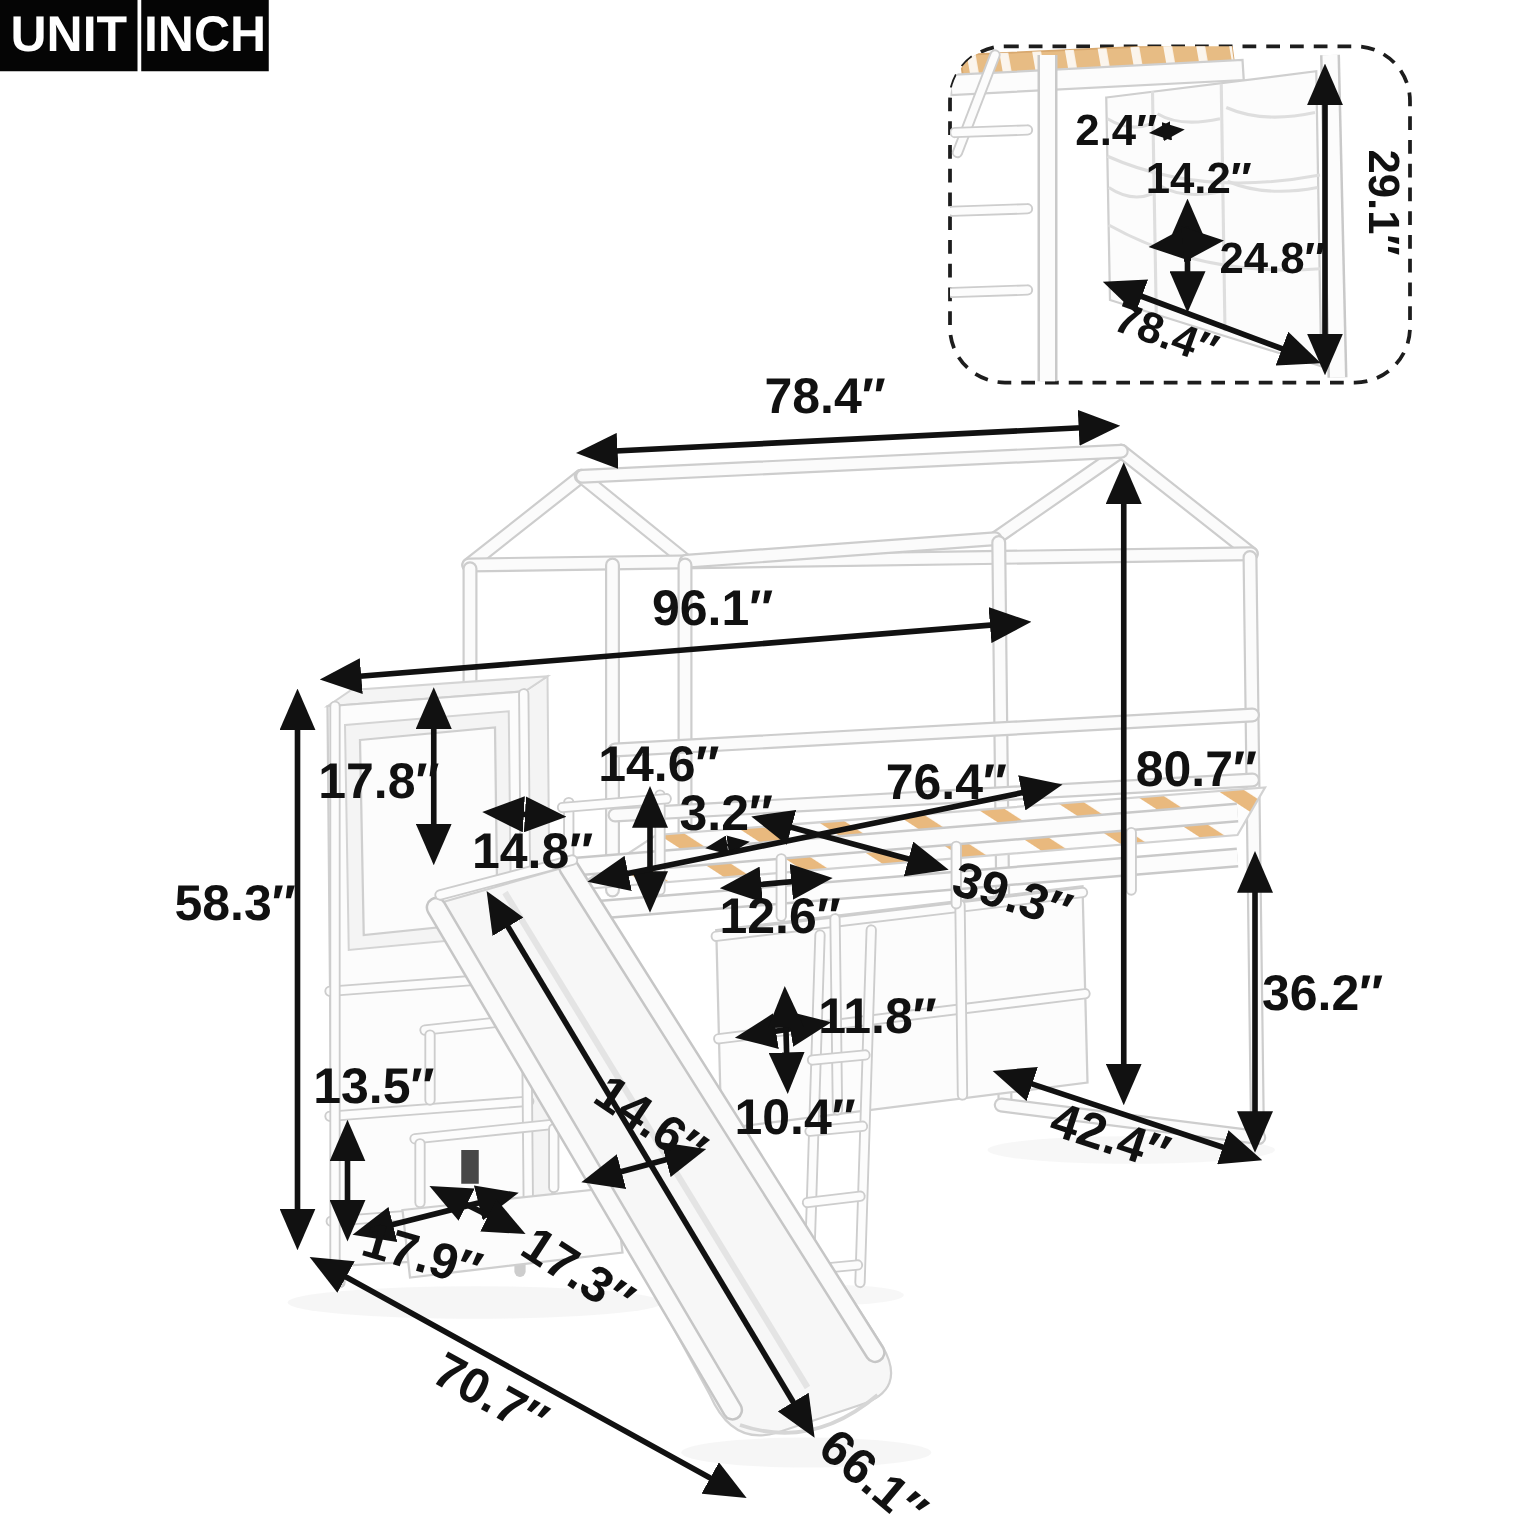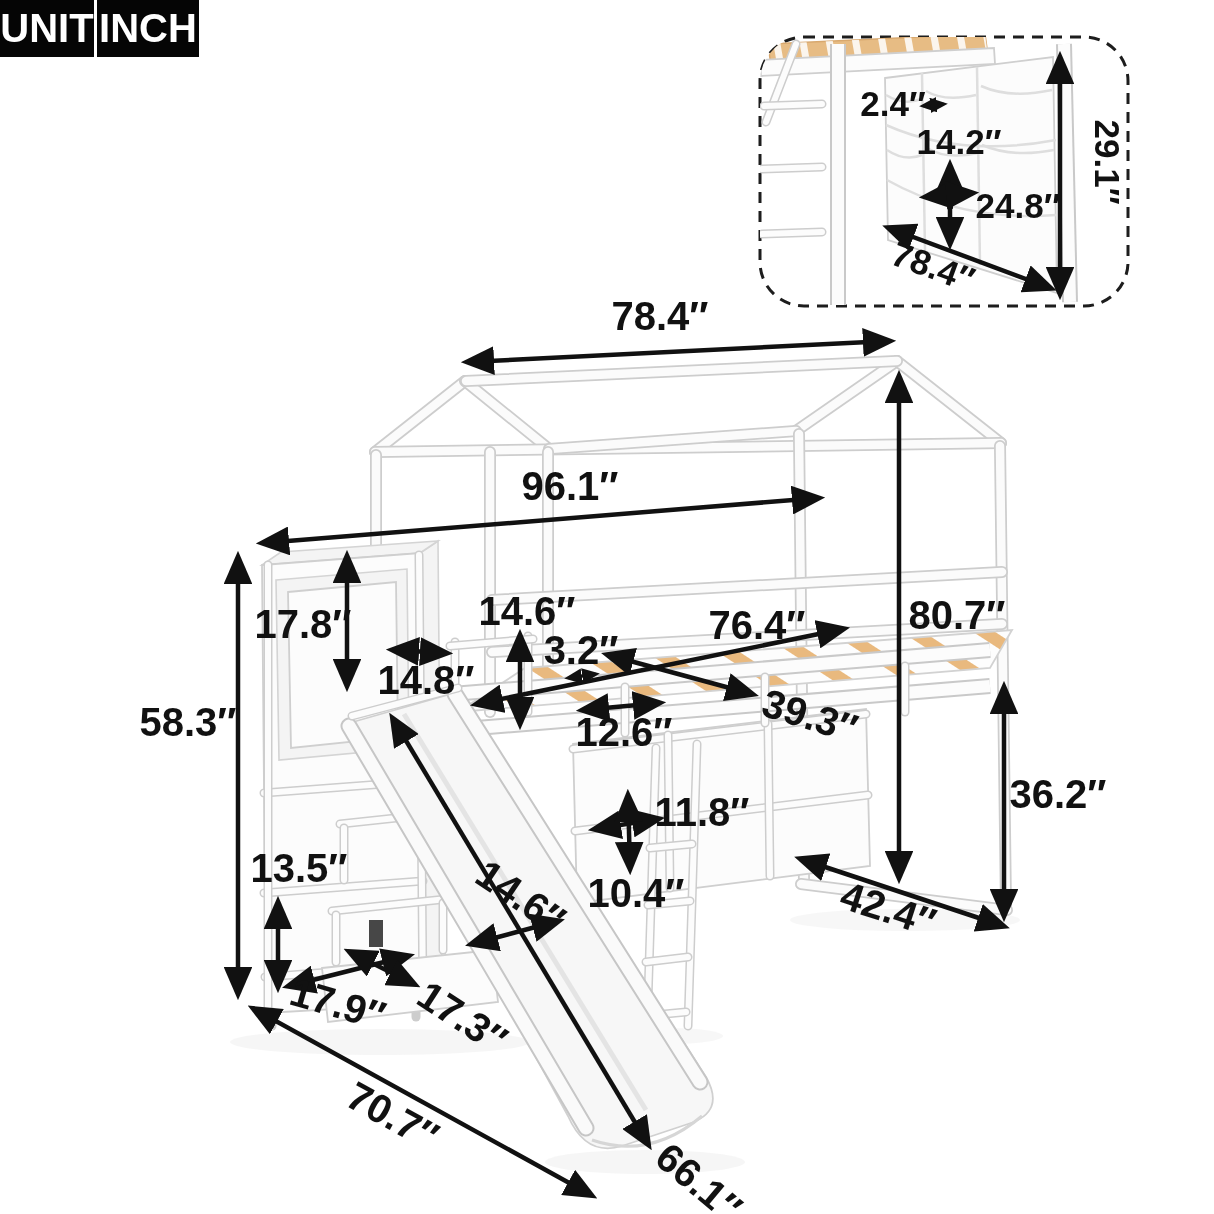--- a/index.html
+++ b/index.html
@@ -1,21 +1,21 @@
 <!DOCTYPE html>
 <html><head>
 <meta charset="utf-8">
 <style>
   html,body{margin:0;padding:0;background:#ffffff;}
   .canvas{position:relative;width:1214px;height:1214px;background:#fff;overflow:hidden;
           font-family:"Liberation Sans","DejaVu Sans",sans-serif;}
   .badges{position:absolute;top:0;left:0;display:flex;gap:3px;}
   .badge{background:#050505;color:#fff;font-weight:700;font-size:40px;
          height:57px;display:flex;align-items:center;justify-content:center;}
-  .badge.unit{width:94px;}
+  .badge.unit{width:110px;}
   .badge.inch{width:102px;}
   svg{position:absolute;top:0;left:0;}
   .bo{stroke:#cdcdcd;stroke-width:12;stroke-linecap:round;fill:none;}
   .bi{stroke:#fbfbfb;stroke-width:8.5;stroke-linecap:round;fill:none;}
   .go{stroke:#c9c9c9;stroke-width:16;stroke-linecap:butt;fill:none;}
   .gi{stroke:#fcfcfc;stroke-width:12;stroke-linecap:butt;fill:none;}
   .so{stroke:#c6c6c6;stroke-width:17;stroke-linecap:round;fill:none;}
   .si{stroke:#fafafa;stroke-width:13;stroke-linecap:round;fill:none;}
   .ro{stroke:#cdcdcd;stroke-width:9;stroke-linecap:round;fill:none;}
   .ri{stroke:#fcfcfc;stroke-width:6;stroke-linecap:round;fill:none;}

